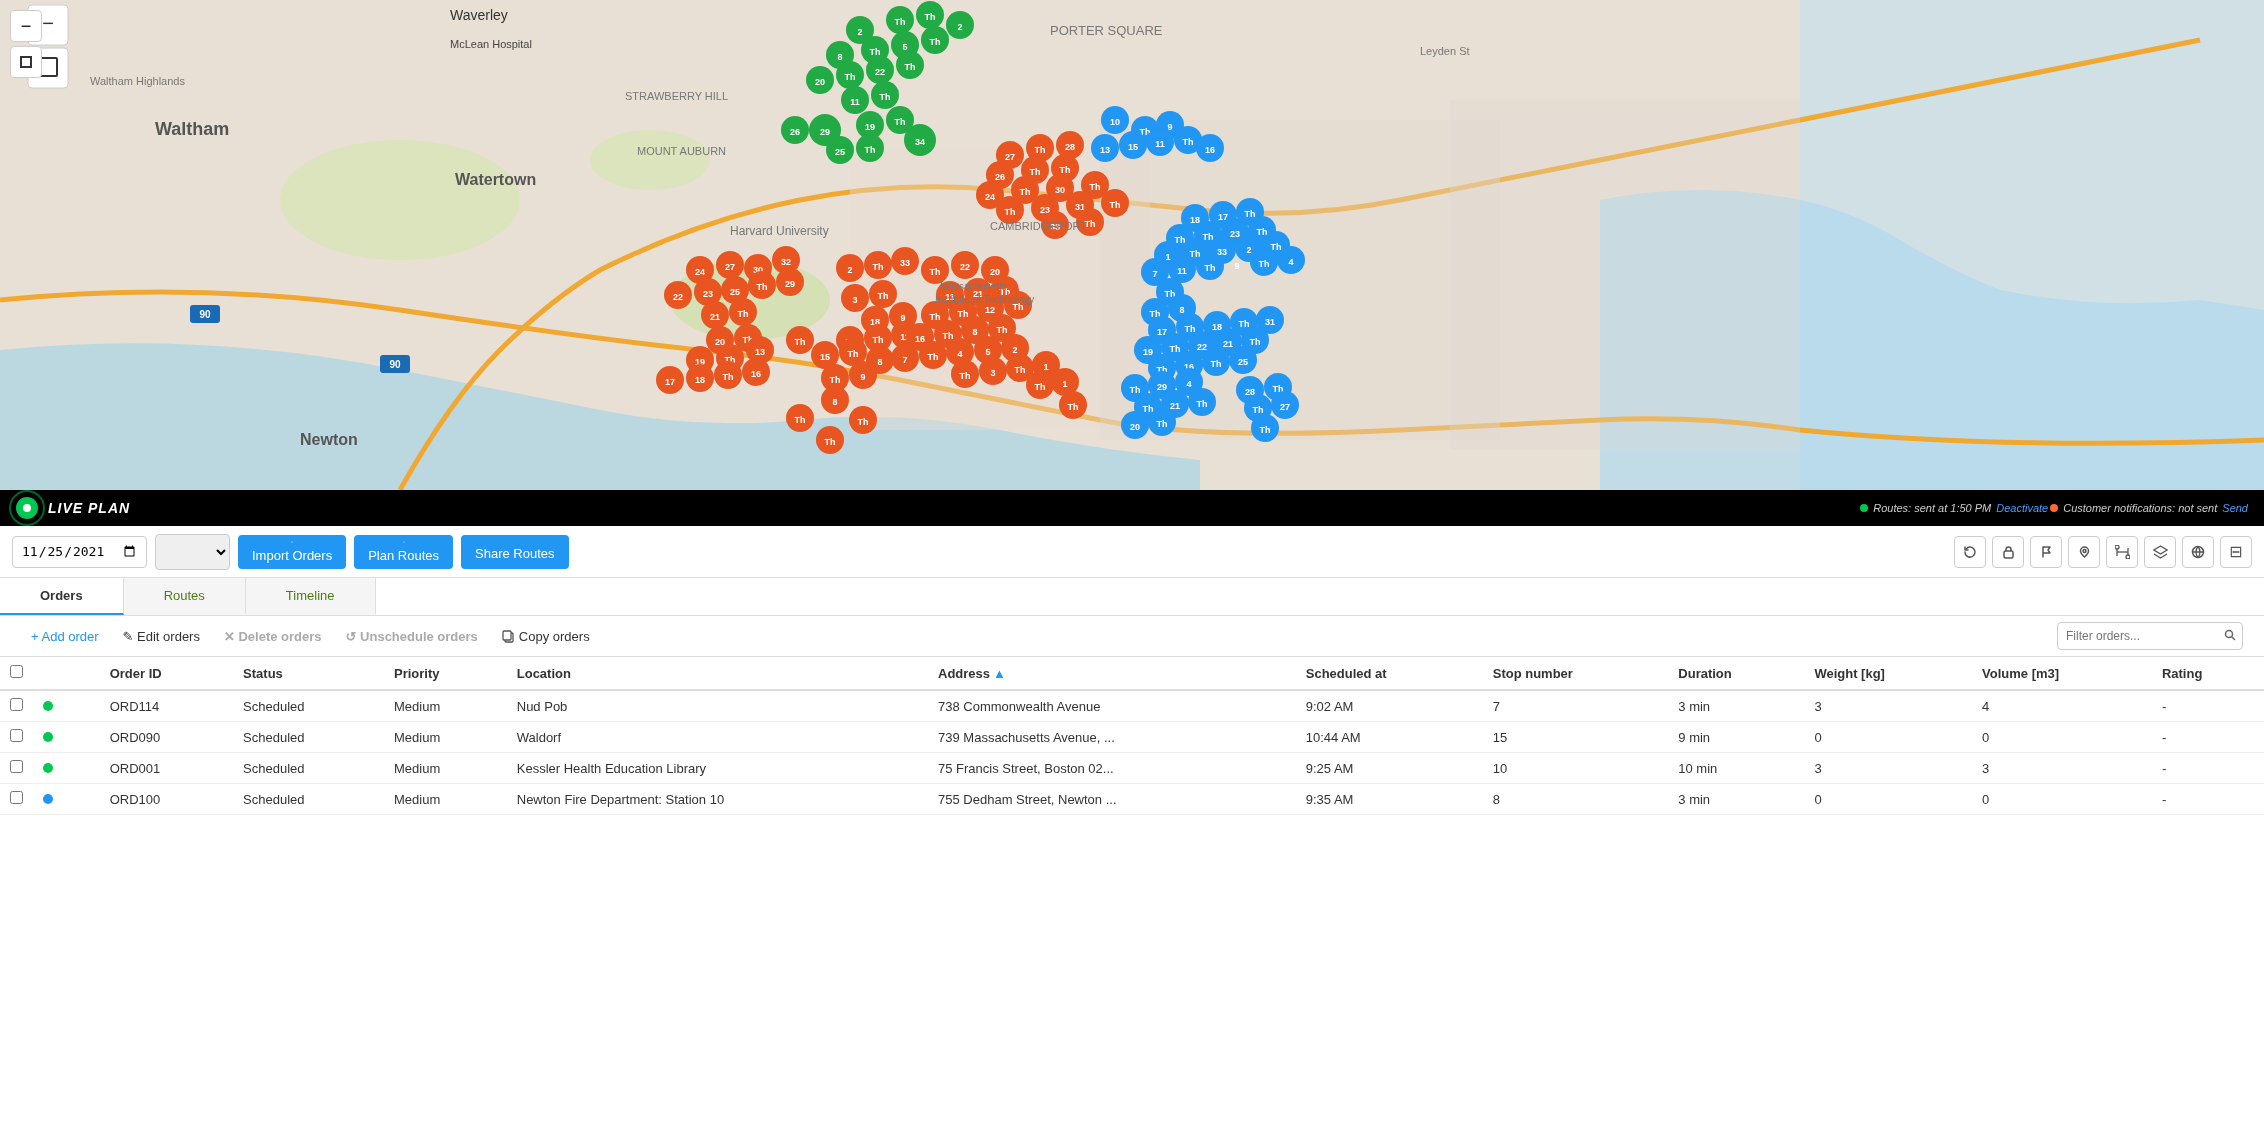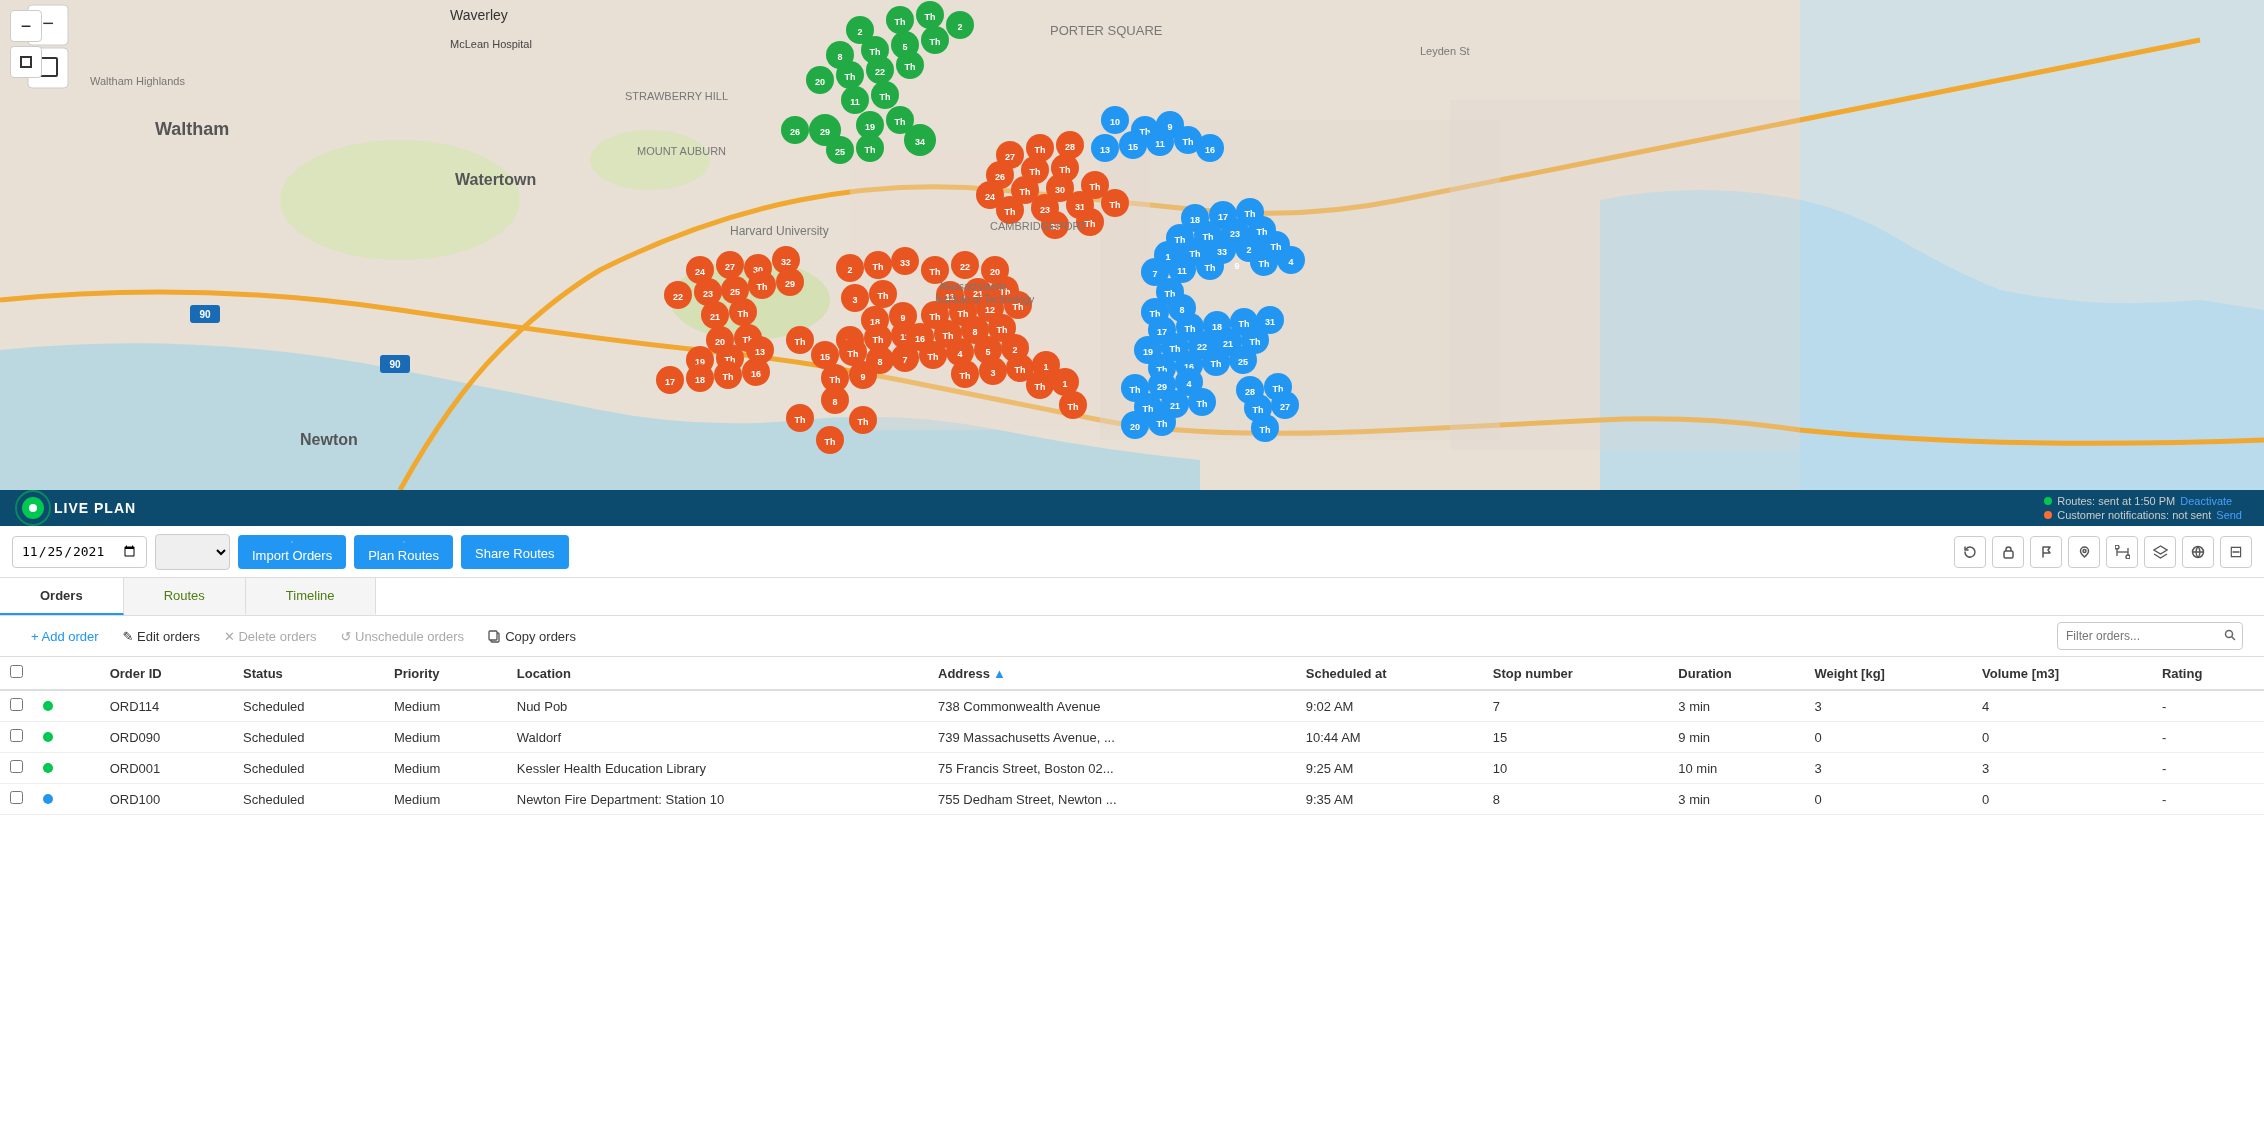--- a/index.html
+++ b/index.html
@@ -15,25 +15,26 @@
     }
     #map-svg {
       width: 100%;
       height: 100%;
     }
 
     
     #live-plan-bar {
       width: 100%;
       height: 36px;
-      background: #0c4a6e;
+      background: #000000;
       display: flex;
       align-items: center;
-      padding: 0 22px;
+      padding: 0 16px;
       gap: 10px;
+      font-style: italic;
     }
     #live-plan-bar .pulse-icon {
       width: 22px; height: 22px;
       border-radius: 50%;
       background: #00c851;
       display: flex; align-items: center; justify-content: center;
       position: relative;
     }
     #live-plan-bar .pulse-icon::before {
       content: '';
@@ -50,21 +51,21 @@
     }
     #live-plan-bar .live-text {
       color: white;
       font-weight: 600;
       font-size: 14px;
       letter-spacing: 1px;
     }
     #live-plan-bar .right-info {
       margin-left: auto;
       display: flex;
-      flex-direction: column;
+      flex-direction: row;
       gap: 2px;
       font-size: 11px;
     }
     #live-plan-bar .right-info .route-info {
       color: #ccc;
       display: flex; align-items: center; gap: 5px;
     }
     #live-plan-bar .right-info .dot-green { width: 8px; height: 8px; border-radius: 50%; background: #00c851; }
     #live-plan-bar .right-info .dot-orange { width: 8px; height: 8px; border-radius: 50%; background: #ff6b35; }
     #live-plan-bar .right-info a { color: #4a9eff; text-decoration: none; }
@@ -166,21 +167,21 @@
       display: flex; align-items: center; gap: 4px;
       padding: 4px 10px;
       border: none;
       background: none;
       cursor: pointer;
       font-size: 13px;
       color: #333;
       border-radius: 3px;
     }
     .orders-toolbar-btn.add { color: #2196f3; }
-    .orders-toolbar-btn.disabled { color: #aaa; cursor: default; }
+    .orders-toolbar-btn.disabled { color: #aaa; cursor: default; font-weight: bold; }
     .filter-input-wrap {
       margin-left: auto;
       display: flex;
       align-items: center;
       border: 1px solid #ccc;
       border-radius: 4px;
       overflow: hidden;
       height: 28px;
     }
     .filter-input-wrap input {

